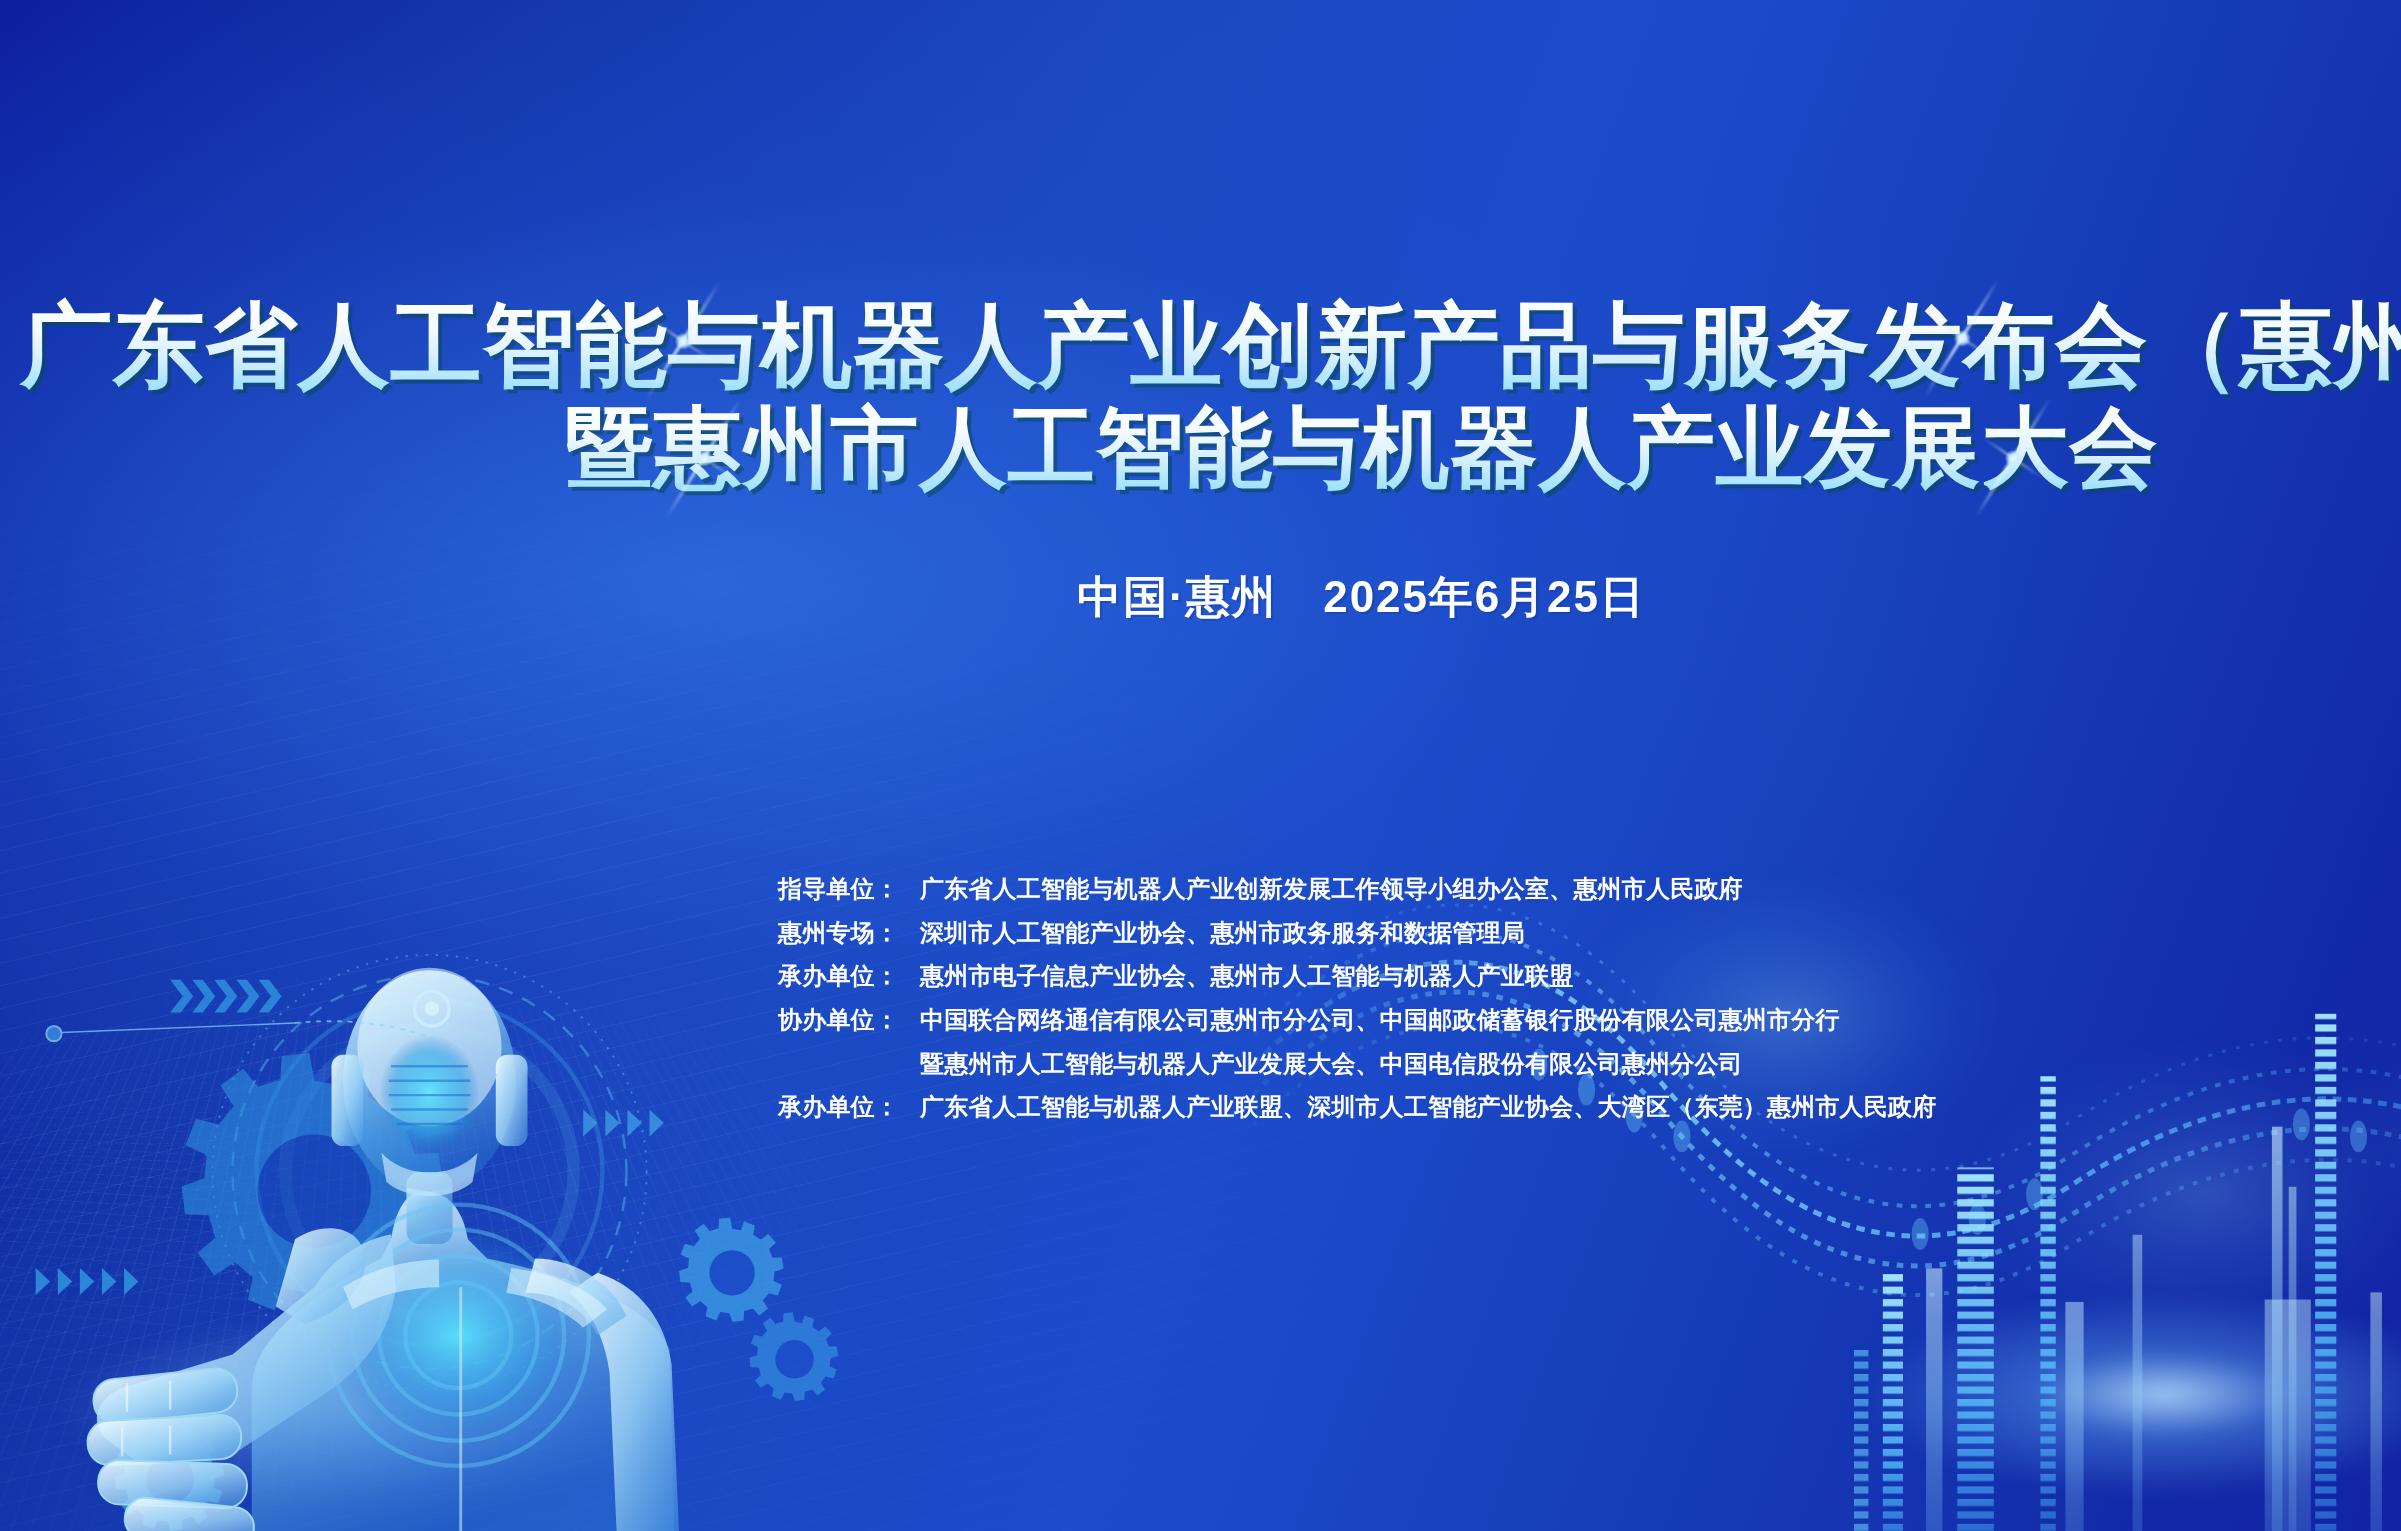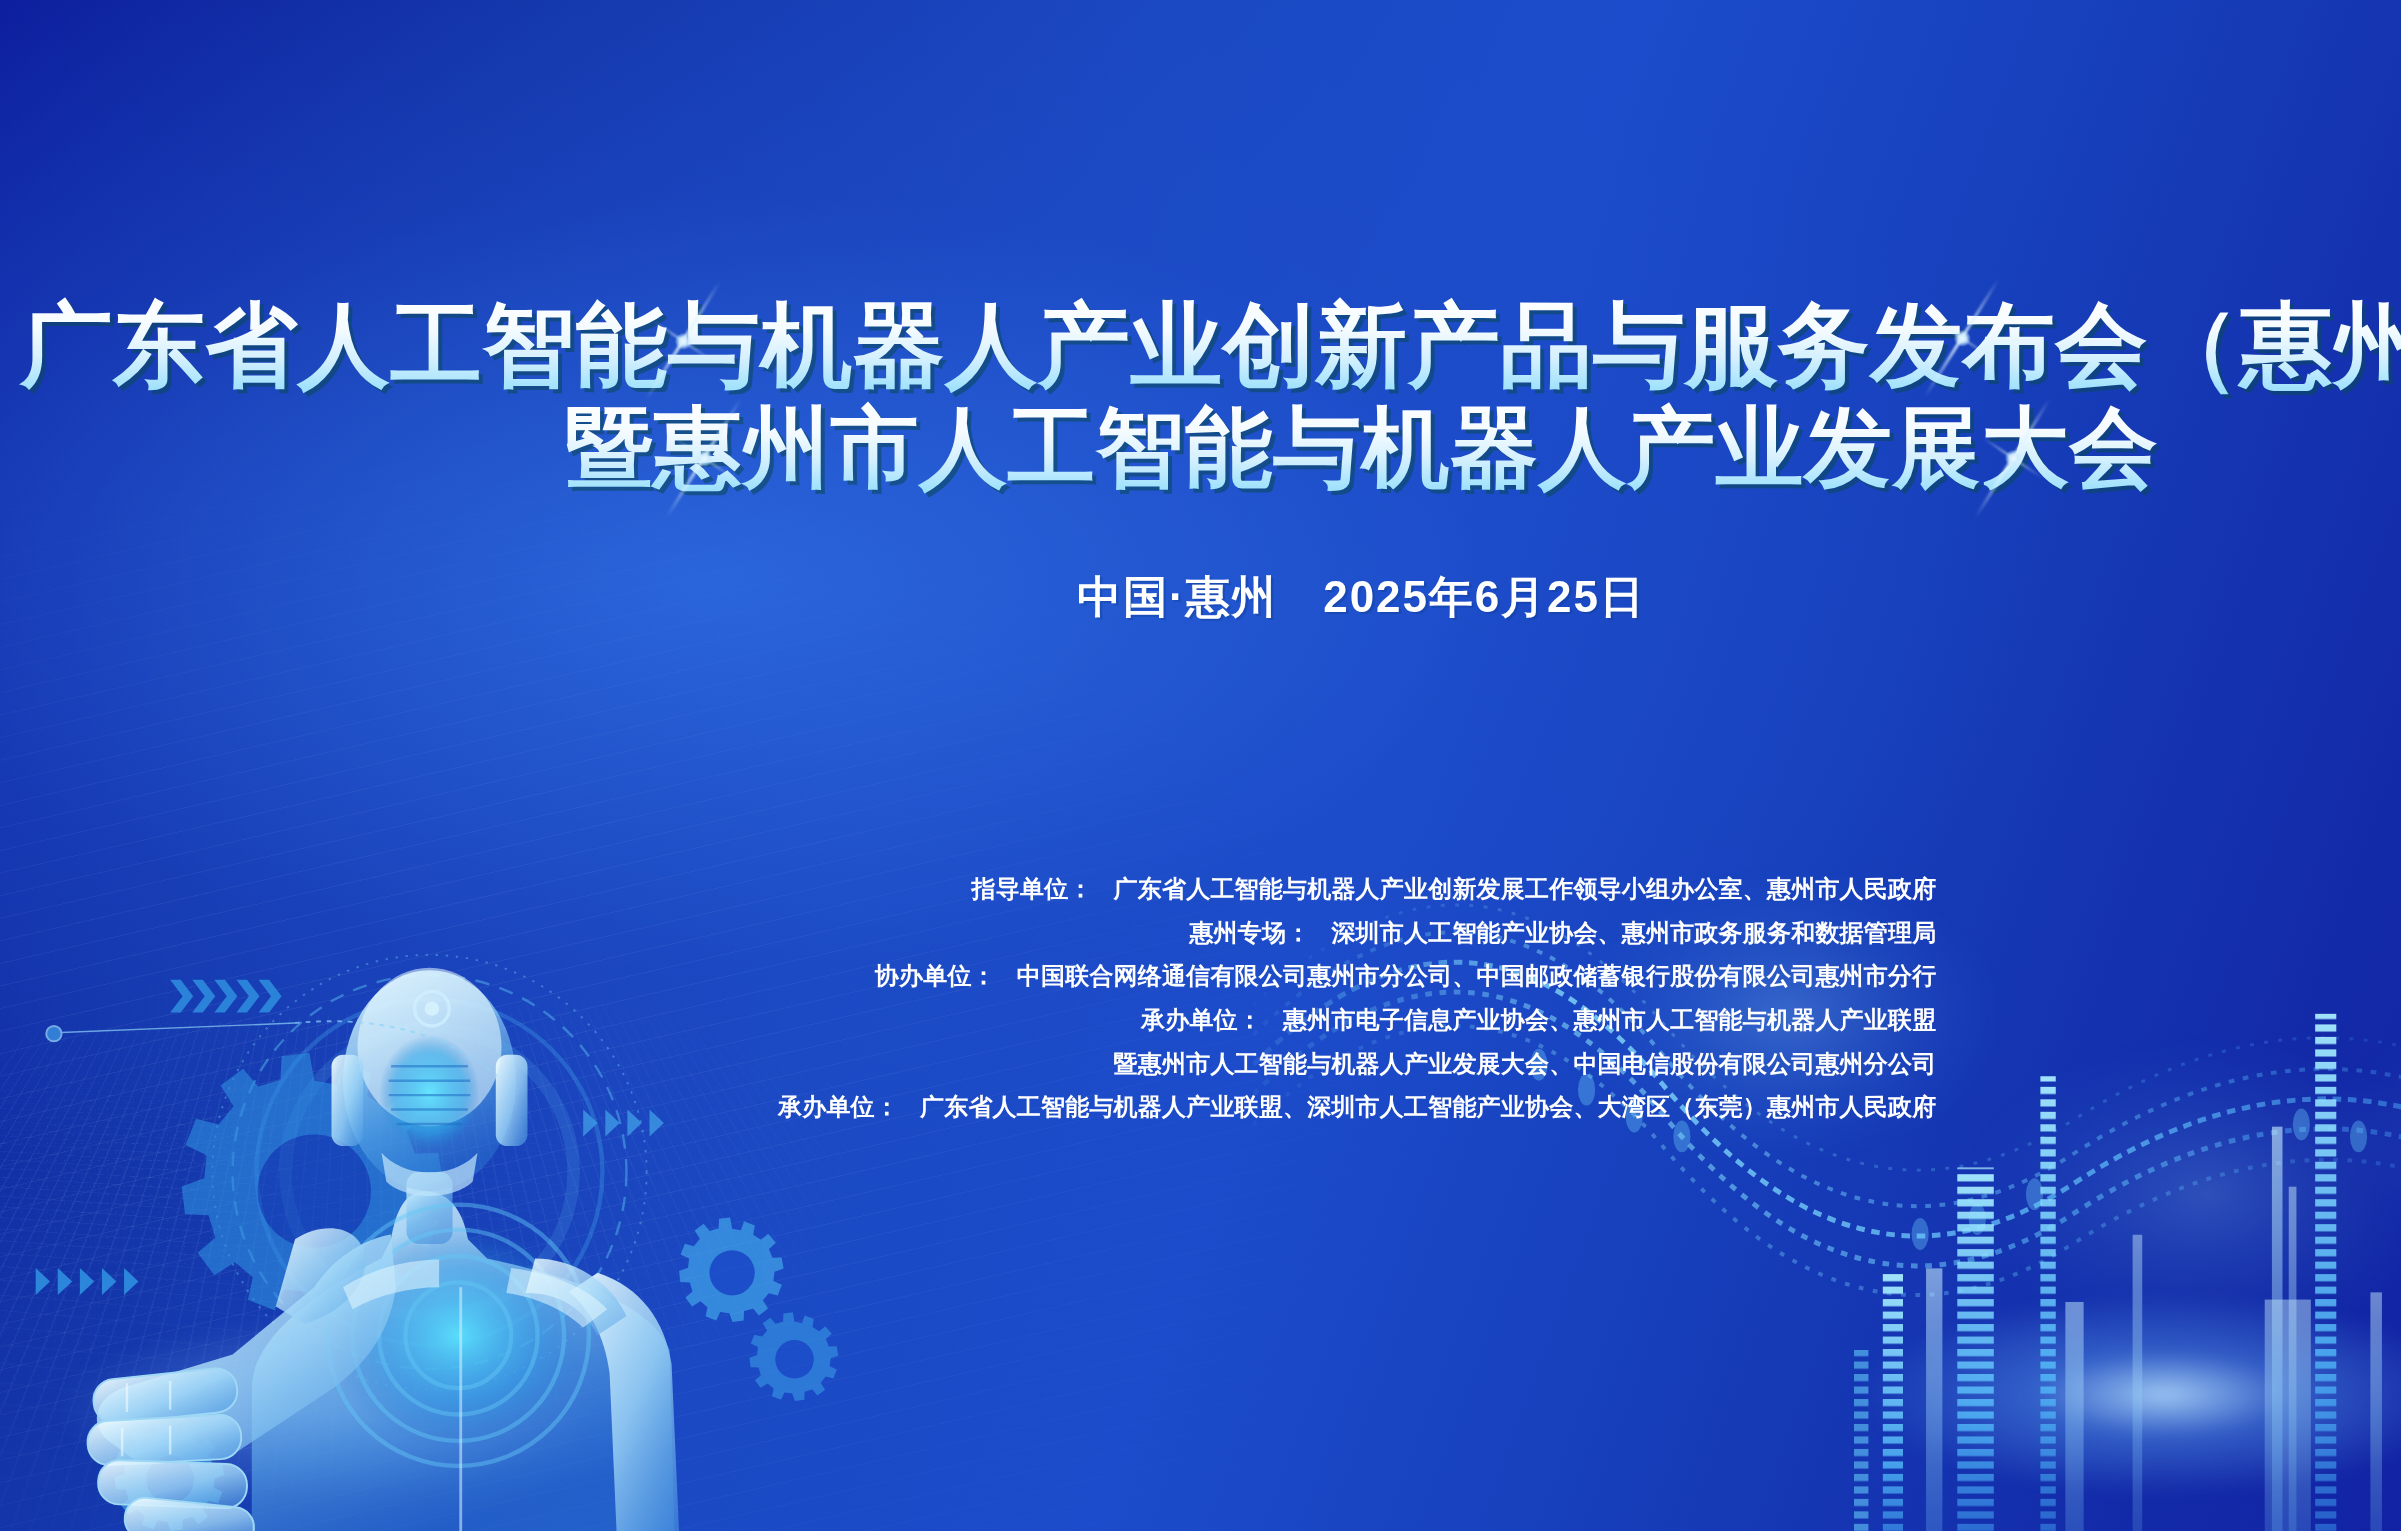--- a/index.html
+++ b/index.html
@@ -140,21 +140,21 @@
     font-family:"Liberation Sans","DejaVu Sans",sans-serif;
   }
 
   
   .orgs{
     position:absolute;left:778px;top:873px;z-index:20;
     color:#ffffff;
     font-family:"Liberation Sans","DejaVu Sans",sans-serif;
     font-size:24px;font-weight:700;letter-spacing:0.2px;
   }
-  .org-row{display:flex;align-items:baseline;height:36px;margin-bottom:7.7px;white-space:nowrap;justify-content:flex-end;}
+  .org-row{display:flex;align-items:baseline;height:36px;margin-bottom:7.7px;white-space:nowrap;}
   .org-label{width:129px;text-align:left;flex:0 0 129px;}
   .org-value{margin-left:13px;}
   .org-row.cont .org-label{visibility:hidden;}
 </style>
 </head>
 <body>
 
 <div class="stage">
 
   <div class="layer streaks"></div>
@@ -436,27 +436,27 @@
       <span class="org-label">指导单位：</span>
       <span class="org-value">广东省人工智能与机器人产业创新发展工作领导小组办公室、惠州市人民政府</span>
     </div>
 
     <div class="org-row">
       <span class="org-label">惠州专场：</span>
       <span class="org-value">深圳市人工智能产业协会、惠州市政务服务和数据管理局</span>
     </div>
 
     <div class="org-row">
+      <span class="org-label">承办单位：</span>
+      <span class="org-value">惠州市电子信息产业协会、惠州市人工智能与机器人产业联盟</span>
+    </div>
+
+    <div class="org-row">
       <span class="org-label">协办单位：</span>
       <span class="org-value">中国联合网络通信有限公司惠州市分公司、中国邮政储蓄银行股份有限公司惠州市分行</span>
-    </div>
-
-    <div class="org-row">
-      <span class="org-label">承办单位：</span>
-      <span class="org-value">惠州市电子信息产业协会、惠州市人工智能与机器人产业联盟</span>
     </div>
 
     <div class="org-row cont">
       <span class="org-label">协办单位：</span>
       <span class="org-value">暨惠州市人工智能与机器人产业发展大会、中国电信股份有限公司惠州分公司</span>
     </div>
 
     <div class="org-row">
       <span class="org-label">承办单位：</span>
       <span class="org-value">广东省人工智能与机器人产业联盟、深圳市人工智能产业协会、大湾区（东莞）惠州市人民政府</span>

